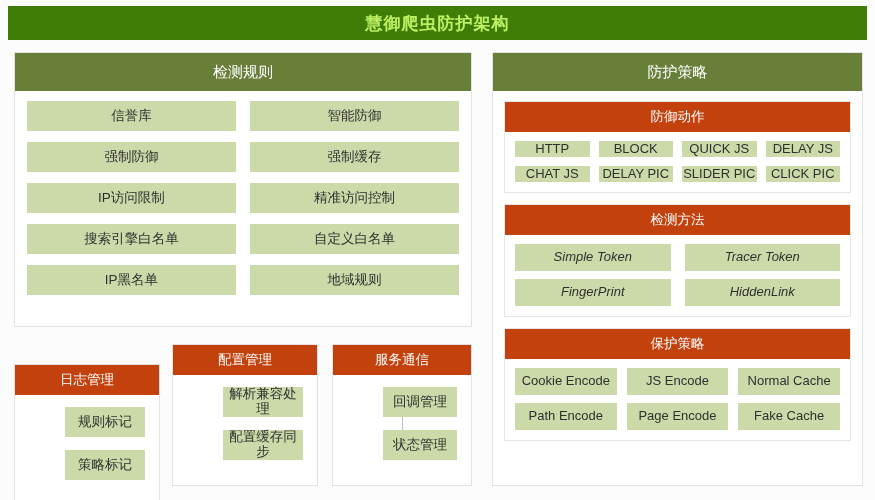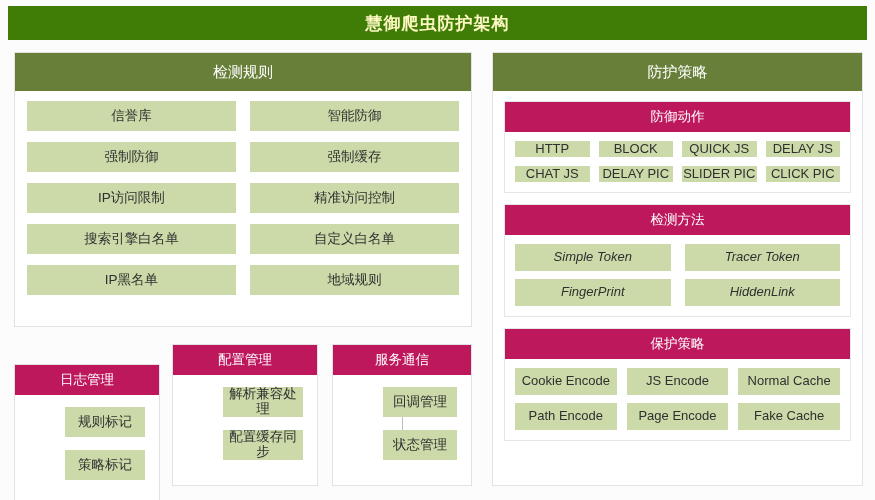--- a/index.html
+++ b/index.html
@@ -29,21 +29,21 @@
     left: 8px;
     top: 6px;
     width: 859px;
     height: 34px;
     background: #3f7d06;
     display: flex;
     align-items: center;
     justify-content: center;
   }
   .title-bar .title-text {
-    color: #fef9c3;
+    color: #bef264;
     font-size: 17px;
     font-weight: bold;
     letter-spacing: 1px;
   }
 
   
   .panel {
     position: absolute;
     background: #ffffff;
     border: 1px solid #e2e2e2;
@@ -52,21 +52,21 @@
   .panel-head {
     height: 38px;
     display: flex;
     align-items: center;
     justify-content: center;
     color: #ffffff;
     font-size: 15px;
     box-sizing: border-box;
   }
   .panel-head.dark { background: #677f38; }
-  .panel-head.light { background: #be185d; }
+  .panel-head.light { background: #c2410c; }
   .panel-head.small {
     height: 30px;
     font-size: 13.5px;
   }
   .panel-body {
     padding: 10px 12px 12px 12px;
     box-sizing: border-box;
   }
 
   

